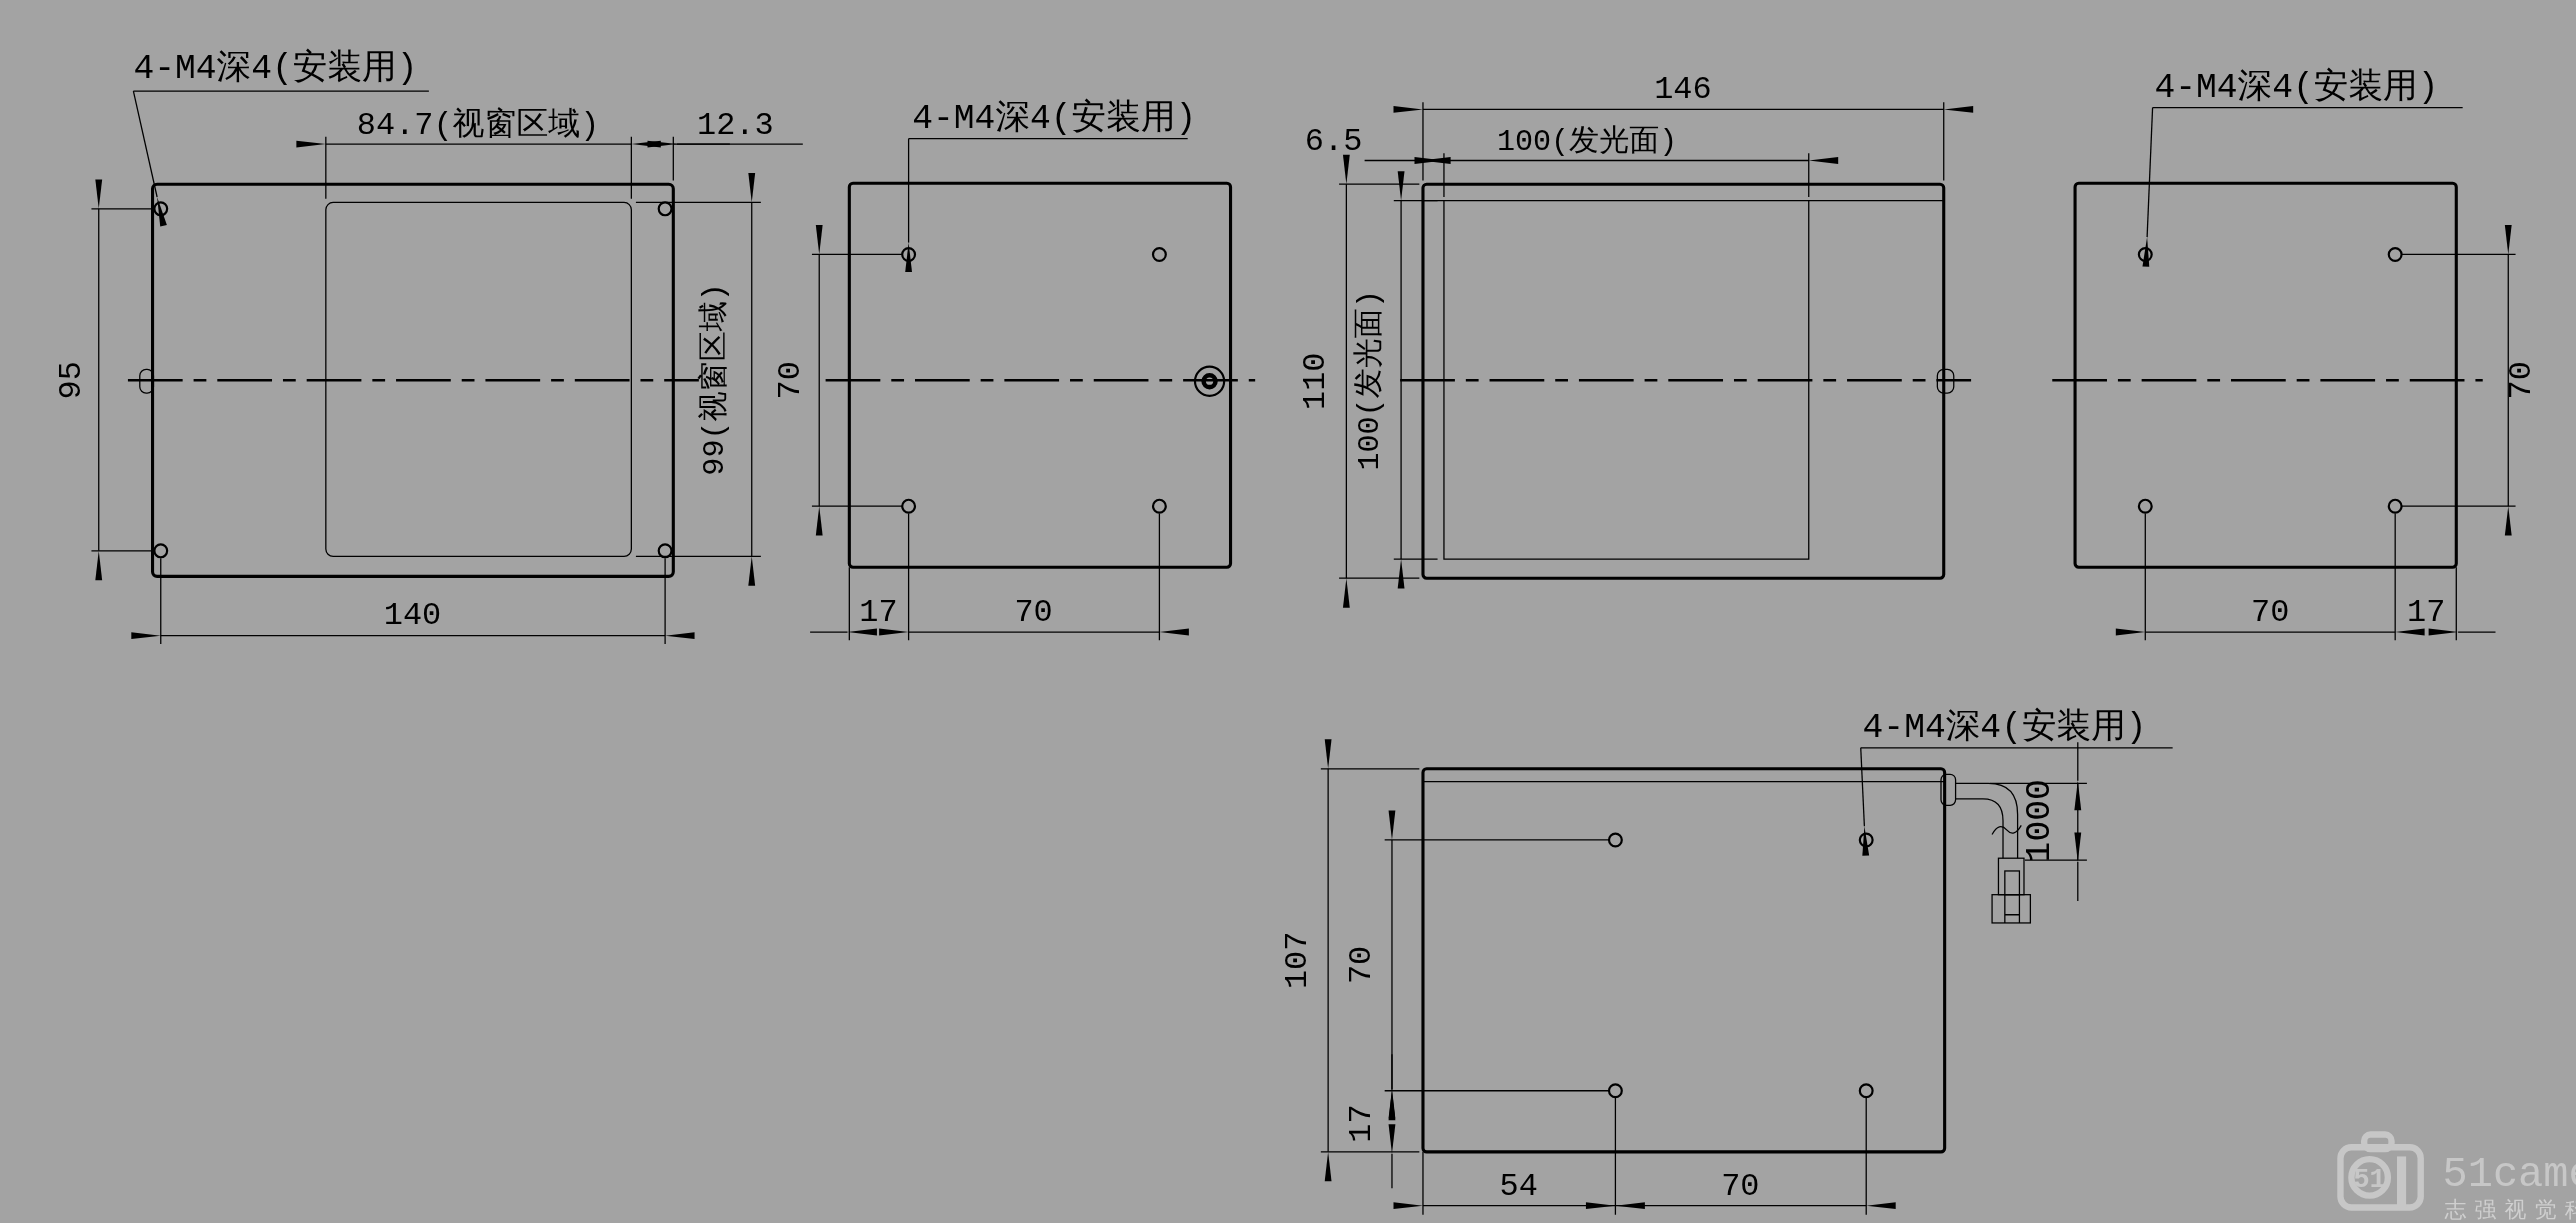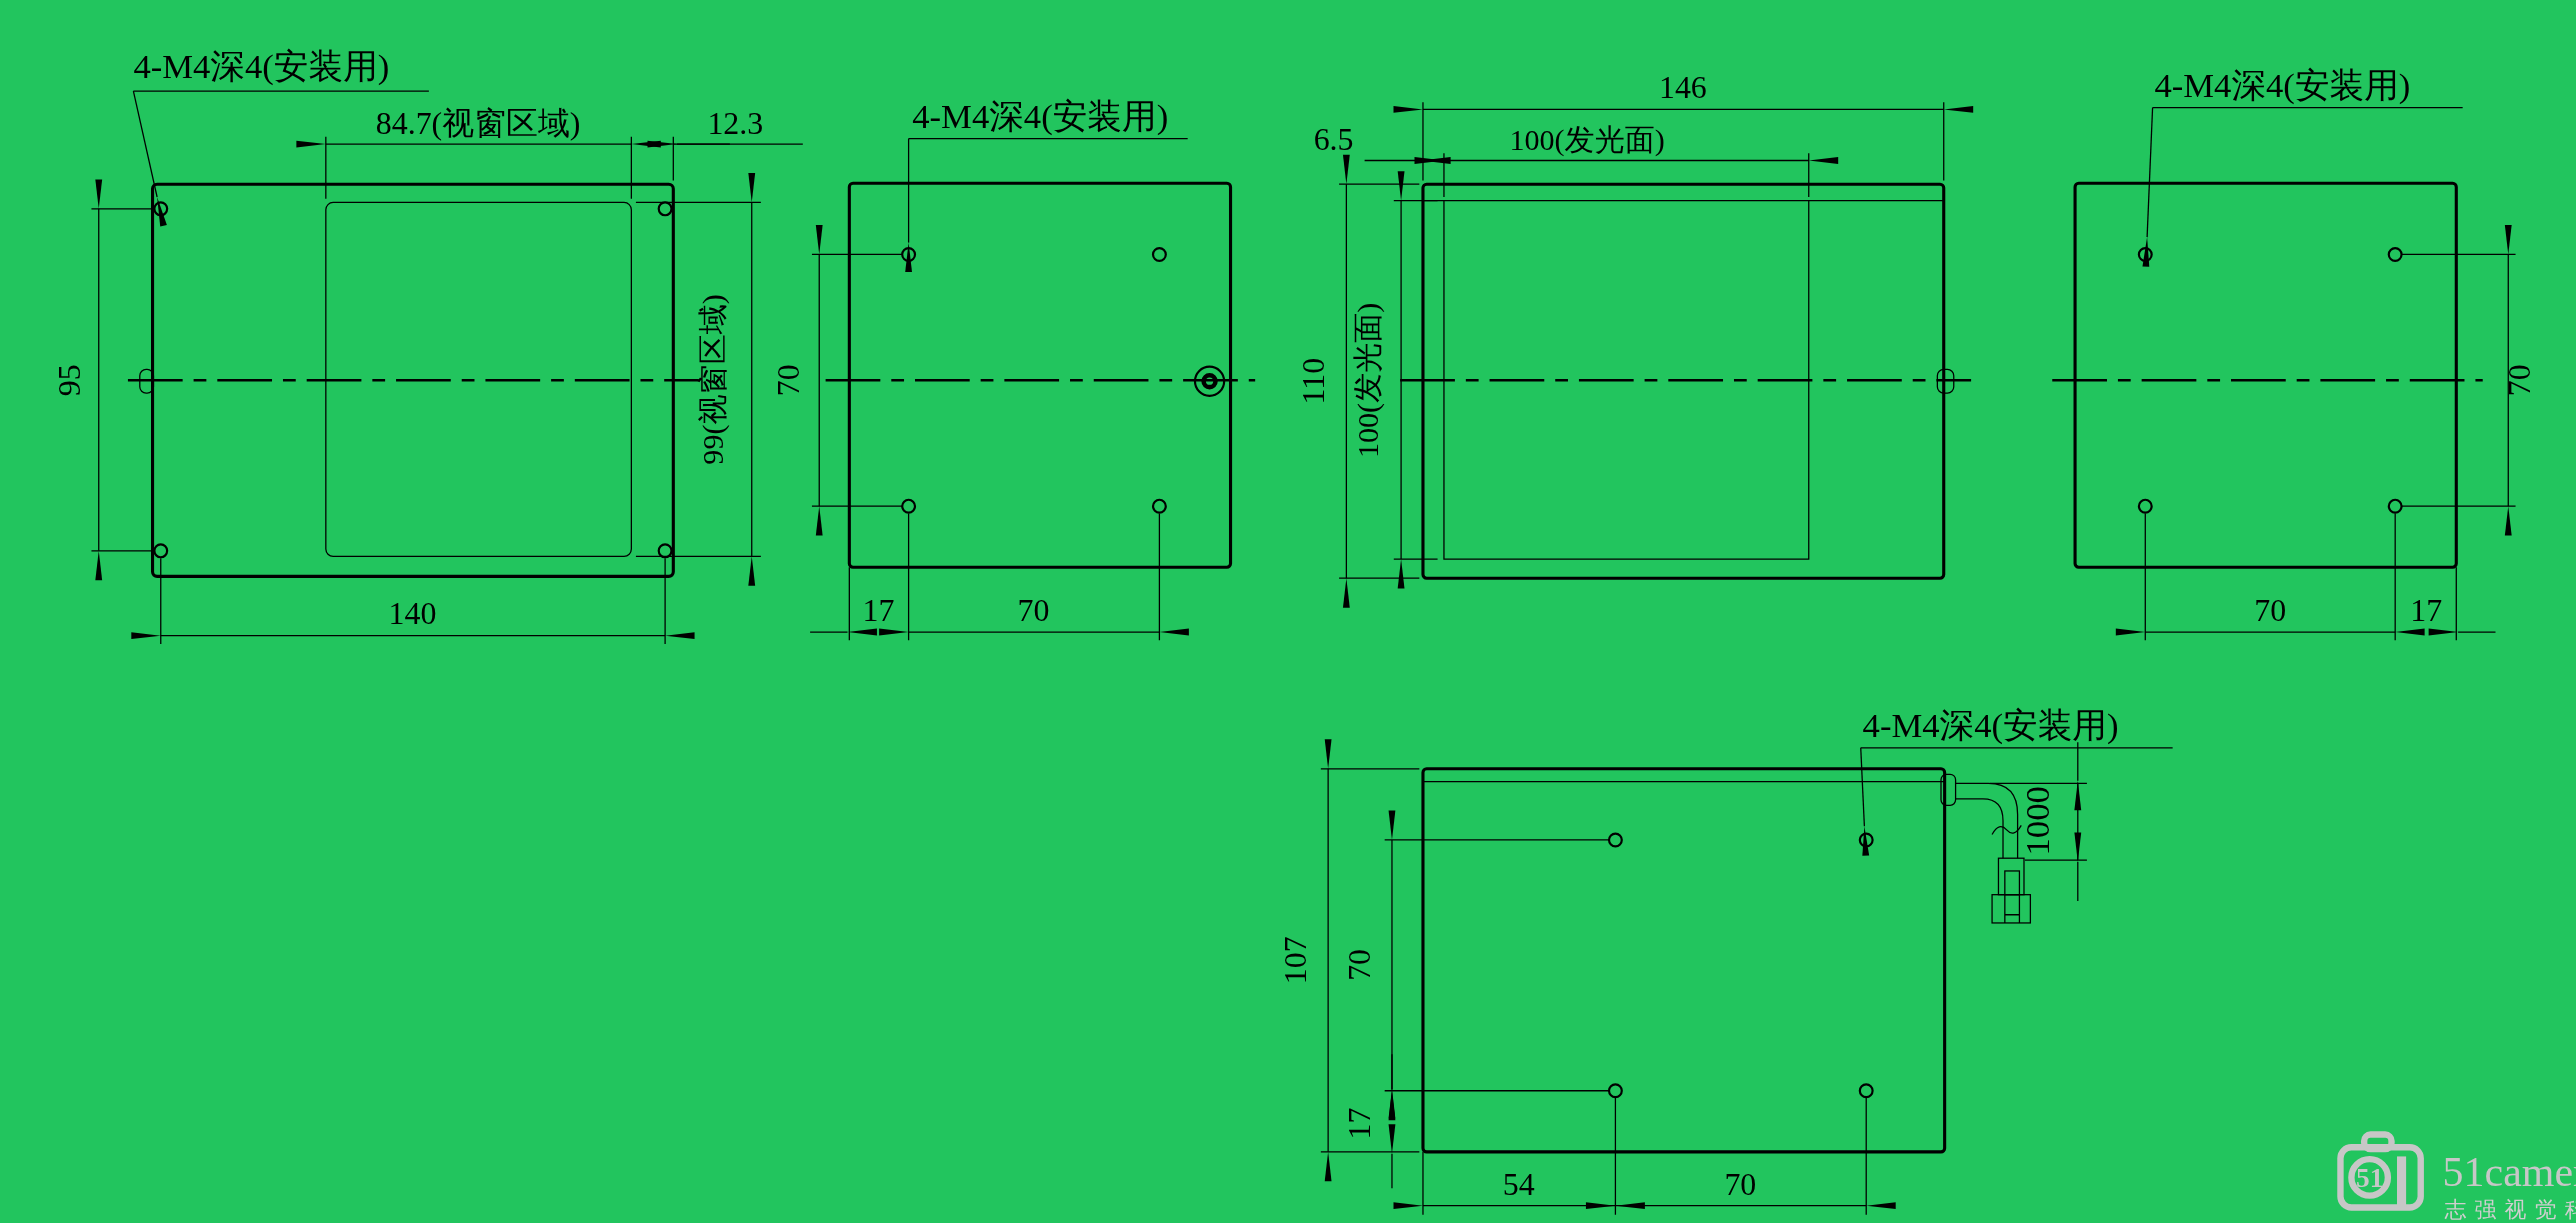--- a/index.html
+++ b/index.html
@@ -1,17 +1,17 @@
 <!DOCTYPE html>
 <html style="font-size:14.6px"><head>
 <meta charset="utf-8">
 <style>
   html,body{margin:0;padding:0;background:#ffffff;}
-  .stage{position:relative;width:2576px;height:1223px;background:#22c55e;overflow:hidden;
-         font-family:Liberation Serif, serif;}
+  .stage{position:relative;width:2576px;height:1223px;background:#a3a3a3;overflow:hidden;
+         font-family:Liberation Mono, monospace;}
   svg{display:block}
   .thick{fill:none;stroke:#000;stroke-width:3.4;}
   .thin{fill:none;stroke:#000;stroke-width:1.4;}
   .hole{fill:none;stroke:#000;stroke-width:2.4;}
   .cl{fill:none;stroke:#000;stroke-width:2.6;stroke-dasharray:60 12 14 12;}
   .dim{fill:none;stroke:#000;stroke-width:1.4;}
   .dtx{fill:#000;font-size:35px;}
   .dtx-s{fill:#000;font-size:33px;}
   .lbl{fill:#000;font-size:38px;}
   .mid{text-anchor:middle;}

